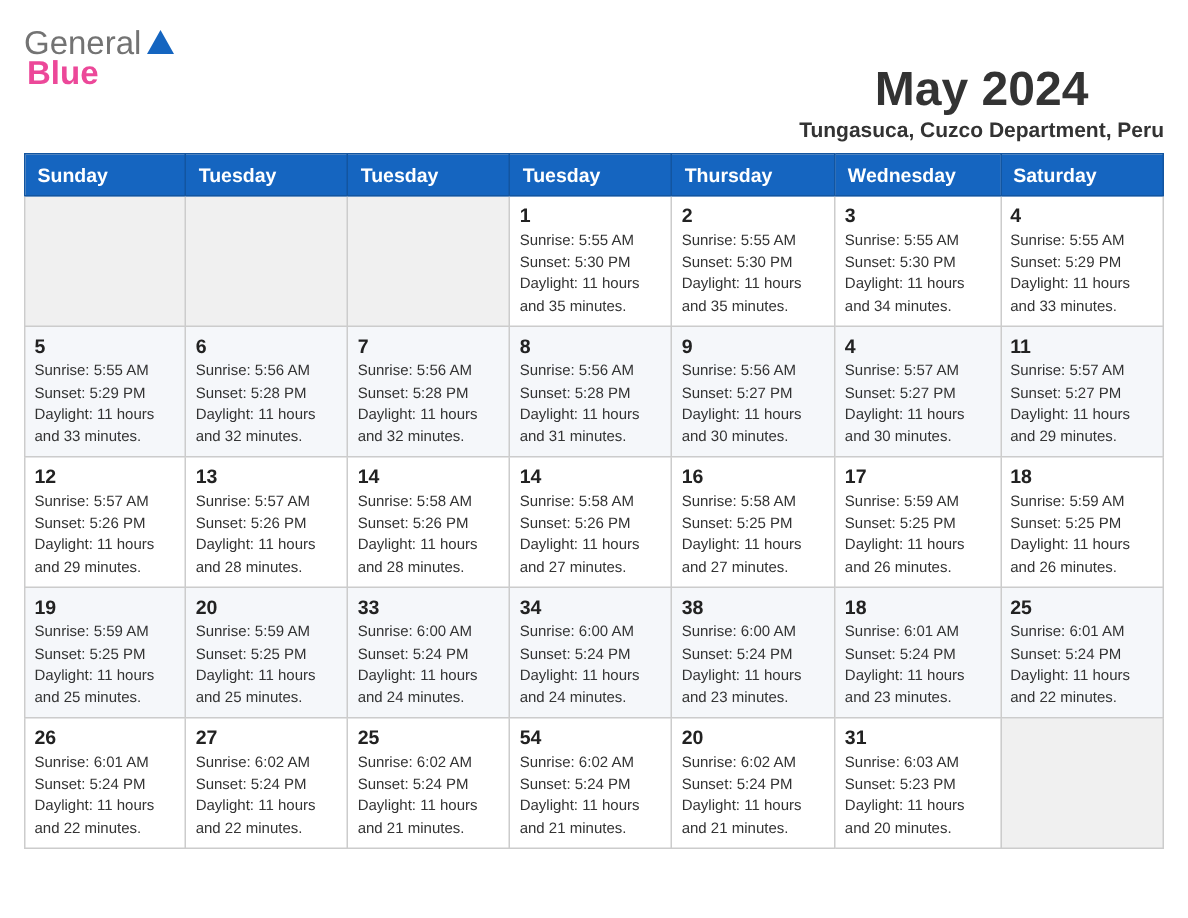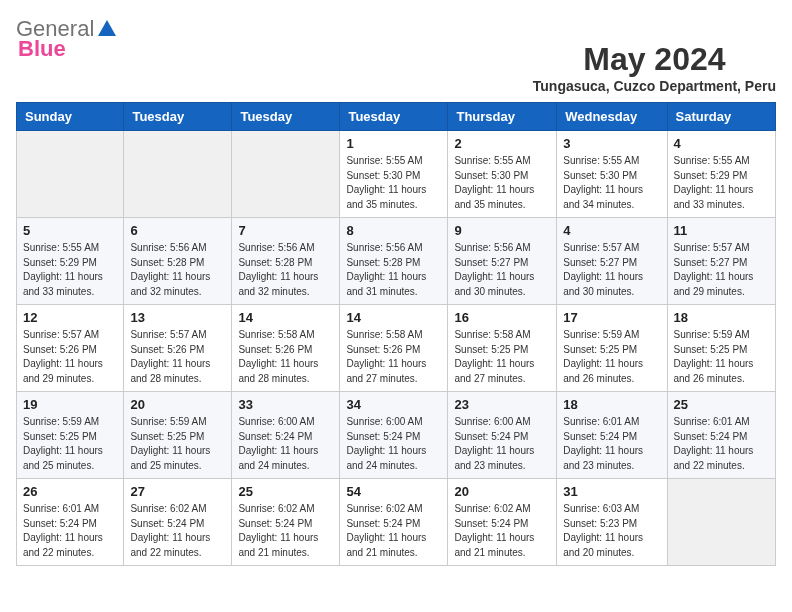--- a/index.html
+++ b/index.html
@@ -271,21 +271,21 @@
 and 24 minutes.</div>
         </td>
         <td>
           <div class="day-num">34</div>
           <div class="day-info" style="white-space: pre-line;">Sunrise: 6:00 AM
 Sunset: 5:24 PM
 Daylight: 11 hours
 and 24 minutes.</div>
         </td>
         <td>
-          <div class="day-num">23</div>
+          <div class="day-num">38</div>
           <div class="day-info" style="white-space: pre-line;">Sunrise: 6:00 AM
 Sunset: 5:24 PM
 Daylight: 11 hours
 and 23 minutes.</div>
         </td>
         <td>
           <div class="day-num">18</div>
           <div class="day-info" style="white-space: pre-line;">Sunrise: 6:01 AM
 Sunset: 5:24 PM
 Daylight: 11 hours

